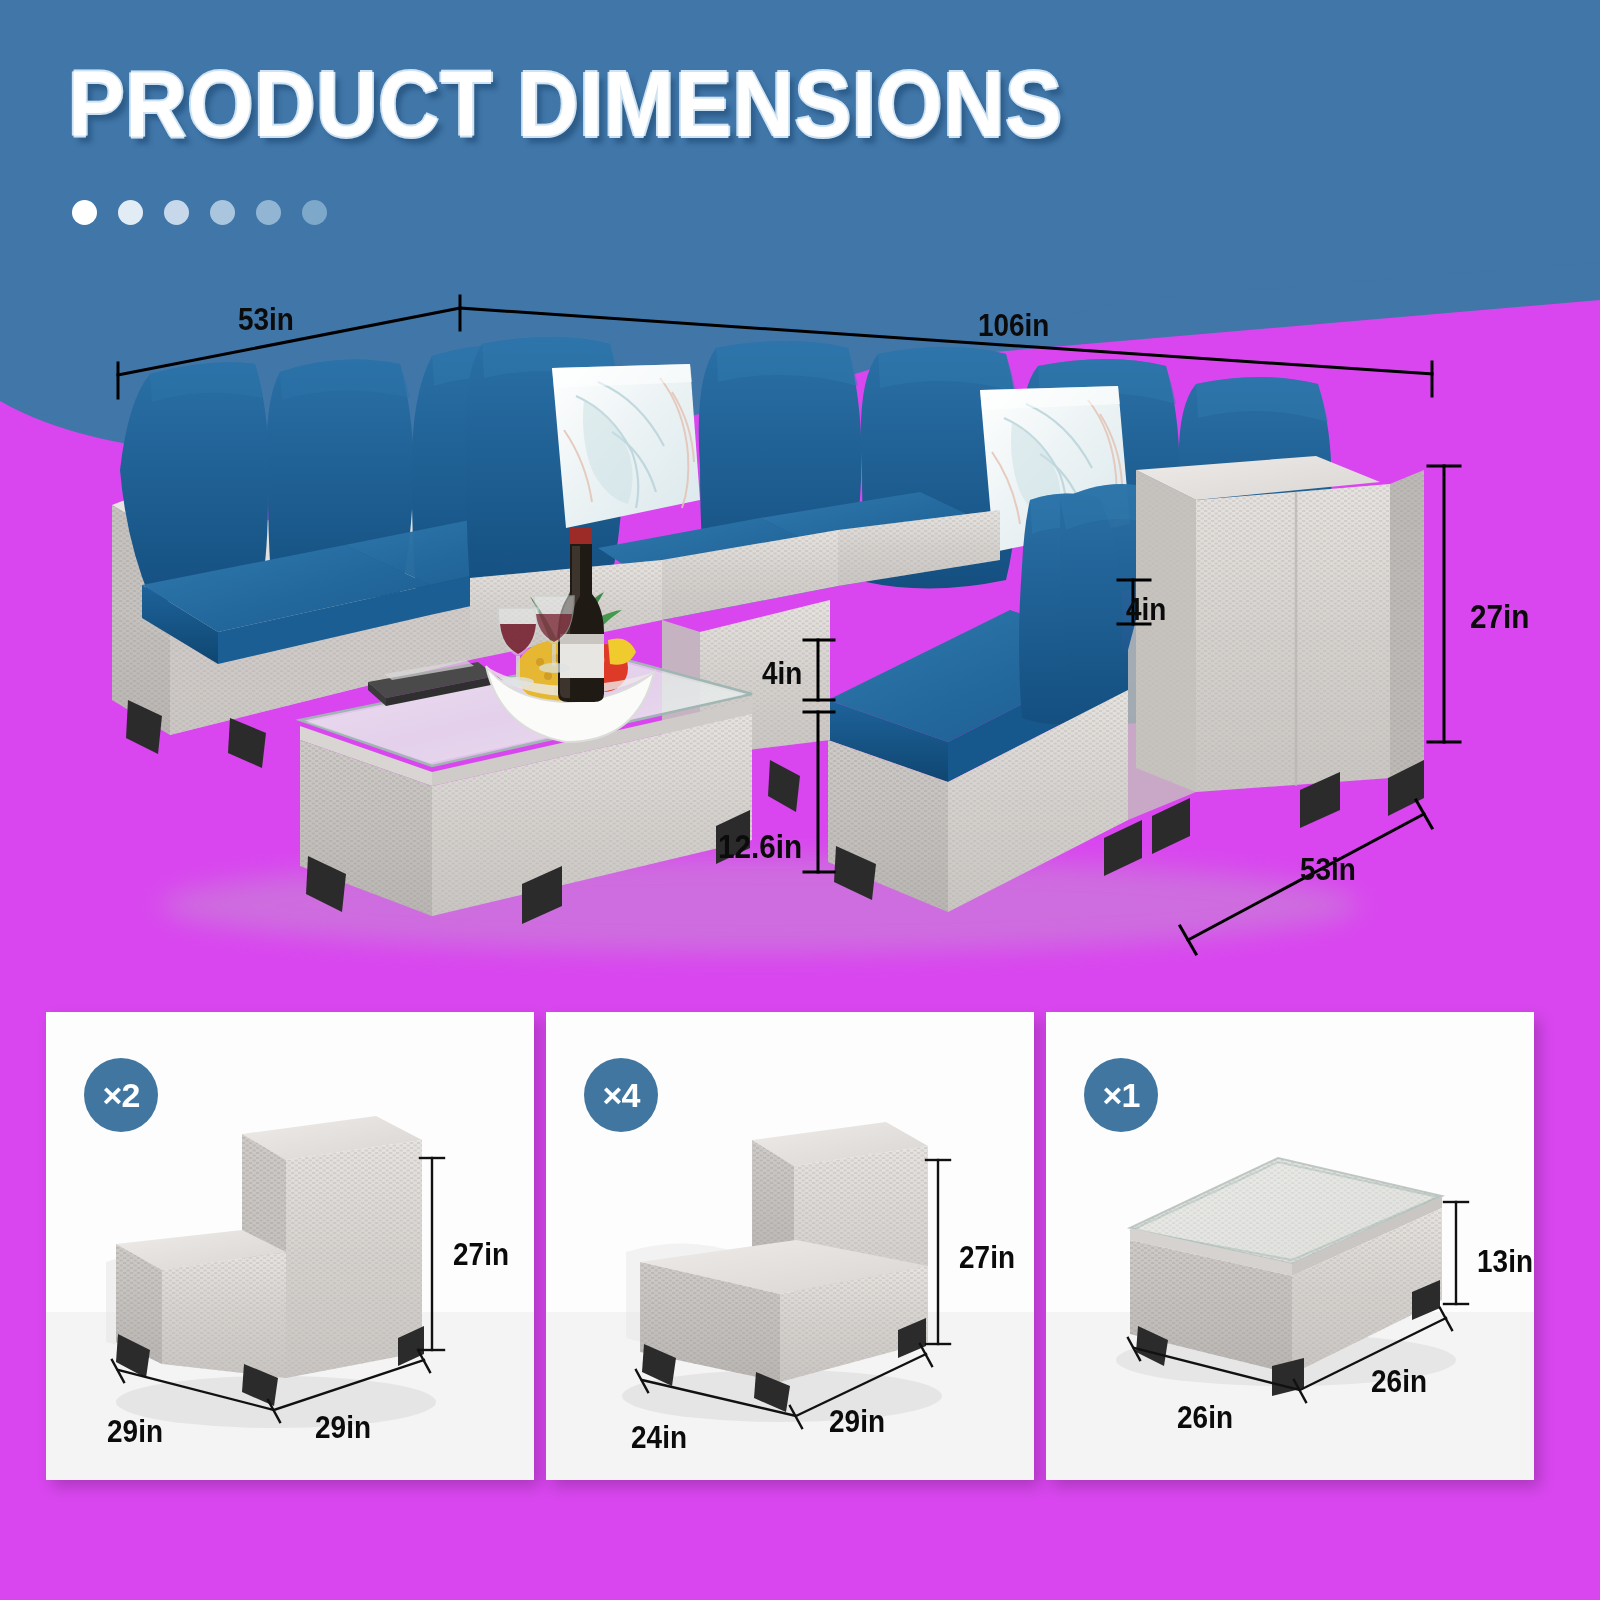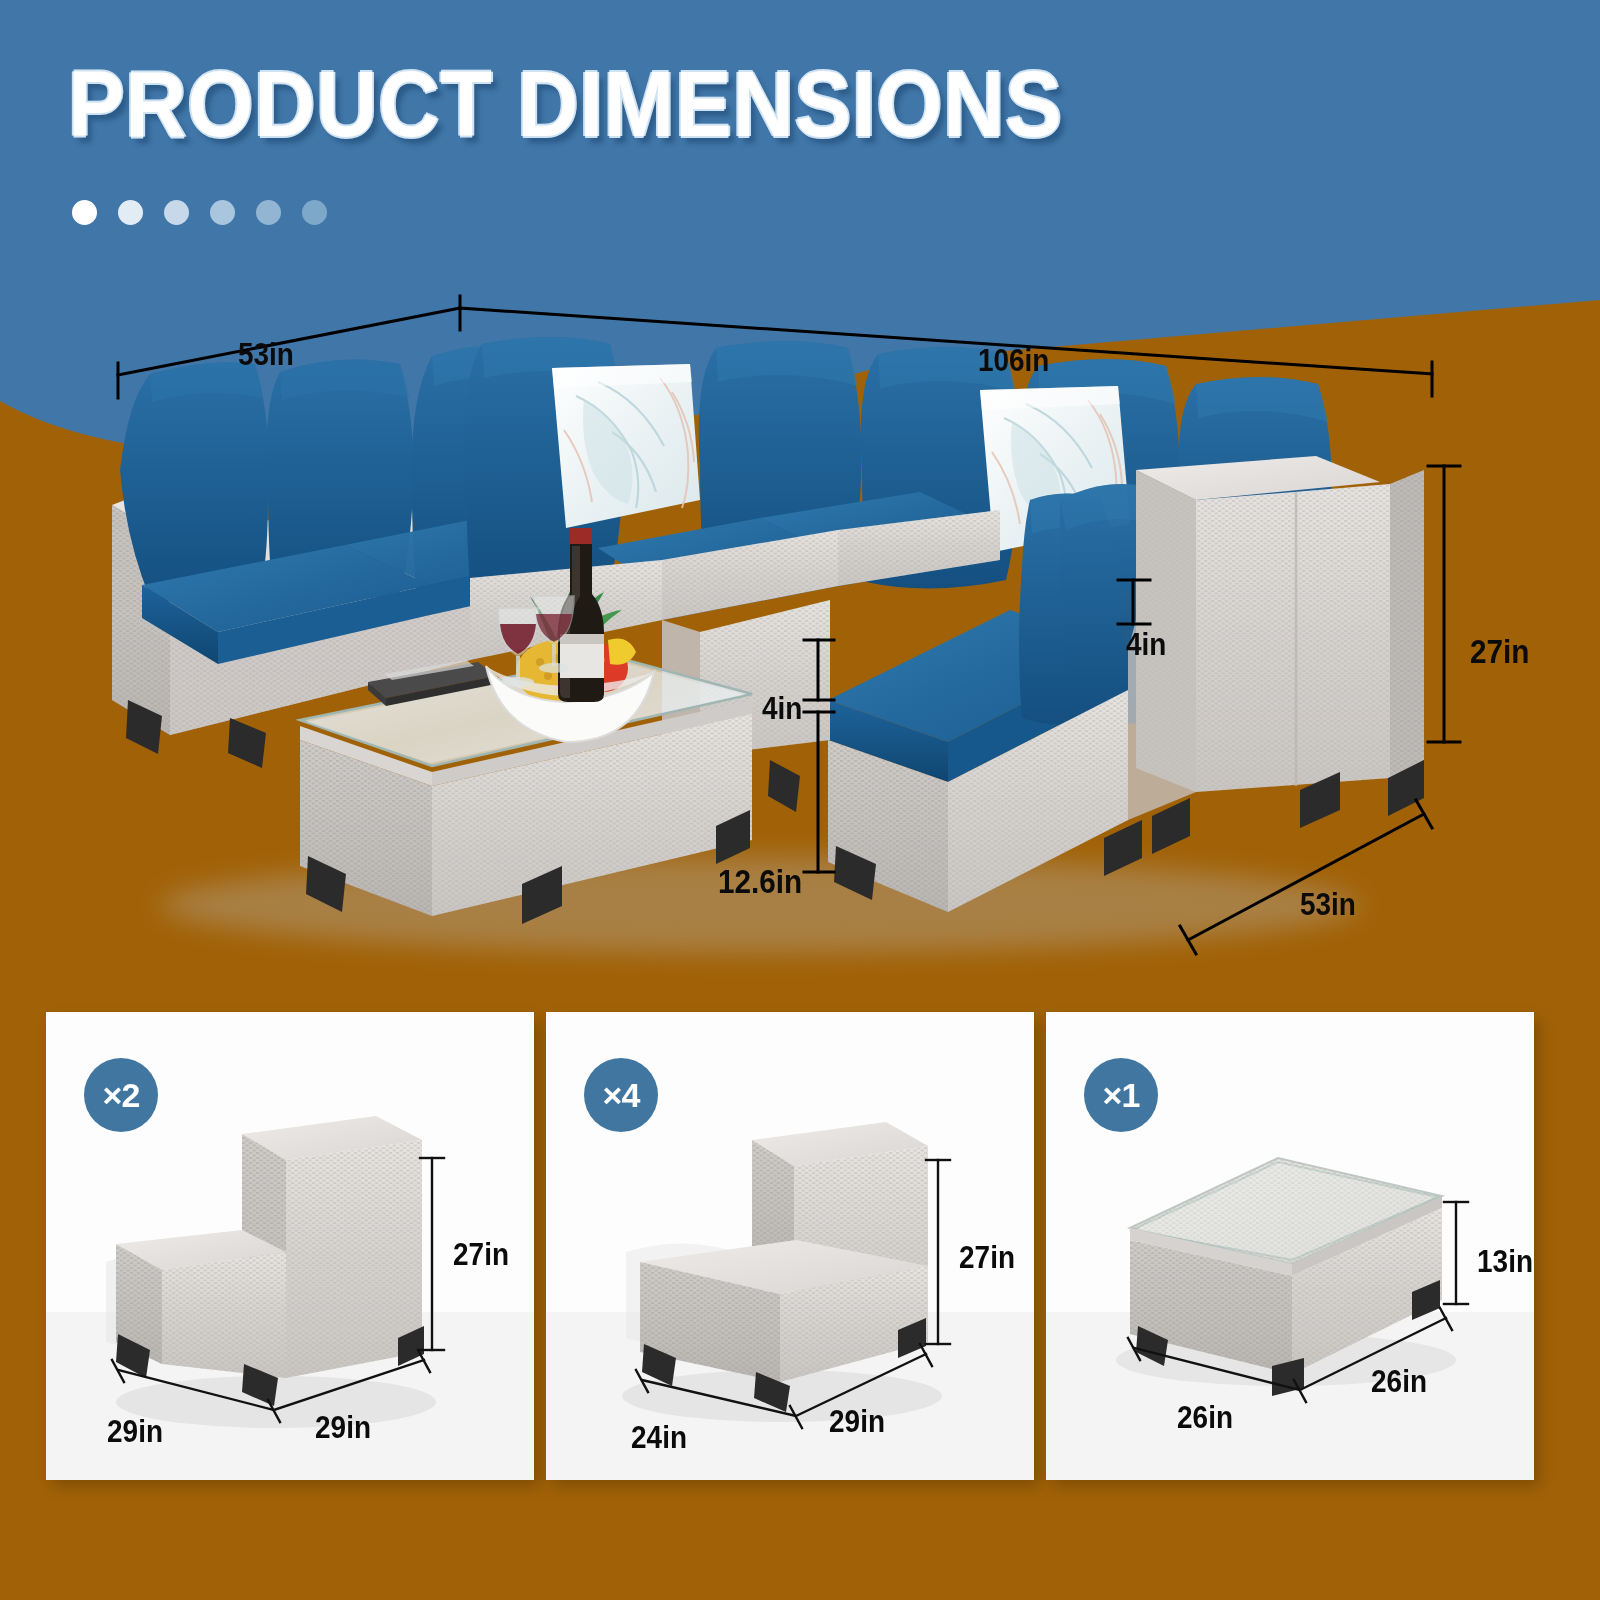--- a/index.html
+++ b/index.html
@@ -3,21 +3,21 @@
 <meta charset="utf-8">
 <style>
   * { margin:0; padding:0; box-sizing:border-box; }
   html,body{ width:1600px; height:1600px; }
   body{
     font-family:"Liberation Sans", sans-serif;
     background:#ffffff;
     overflow:hidden;
     position:relative;
   }
-  #stage{ position:absolute; inset:0; width:1600px; height:1600px; overflow:hidden; background:#a16207; }
+  #stage{ position:absolute; inset:0; width:1600px; height:1600px; overflow:hidden; background:#d946ef; }
 
   
   .hdr-shape{
     position:absolute; left:0; top:0; width:1600px; height:520px;
     overflow:hidden; z-index:1;
   }
   .hdr-blue{ position:absolute; inset:0; }
 
   .hdr-title{
     position:absolute; left:68px; top:52px; z-index:6;
@@ -405,21 +405,21 @@
       <line x1="818" y1="640" x2="818" y2="700"></line>
       <line x1="804" y1="640" x2="834" y2="640"></line>
       <line x1="804" y1="700" x2="834" y2="700"></line>
 
       <line x1="818" y1="712" x2="818" y2="872"></line>
       <line x1="804" y1="712" x2="834" y2="712"></line>
       <line x1="804" y1="872" x2="834" y2="872"></line>
     </g>
   </svg>
 
-  <div style="position:absolute;inset:0;z-index:7;margin-top:35px;">
+  <div style="position:absolute;inset:0;z-index:7;">
     <div class="dim-label" style="left:238px; top:302px; font-size:31px;">53in</div>
     <div class="dim-label" style="left:978px; top:308px; font-size:31px;">106in</div>
     <div class="dim-label" style="left:1470px; top:598px; font-size:33px;">27in</div>
     <div class="dim-label" style="left:1126px; top:592px; font-size:31px;">4in</div>
     <div class="dim-label" style="left:762px; top:656px; font-size:31px;">4in</div>
     <div class="dim-label" style="left:718px; top:828px; font-size:33px;">12.6in</div>
     <div class="dim-label" style="left:1300px; top:852px; font-size:31px;">53in</div>
   </div>
 
   <div class="cards">

